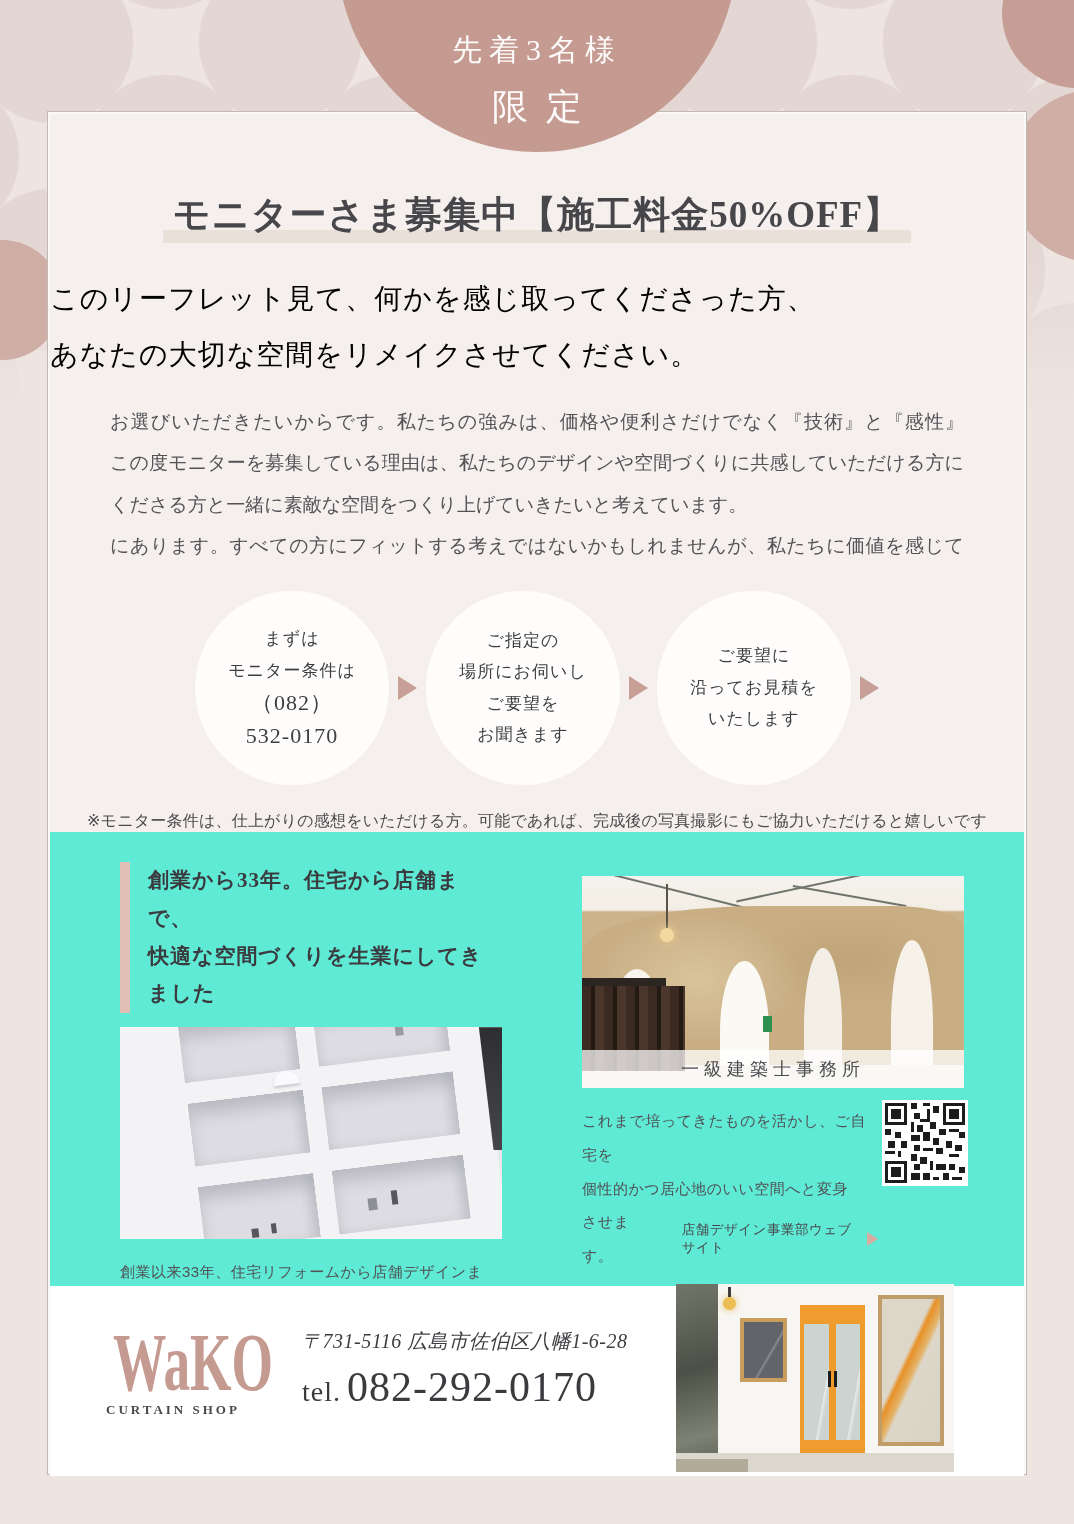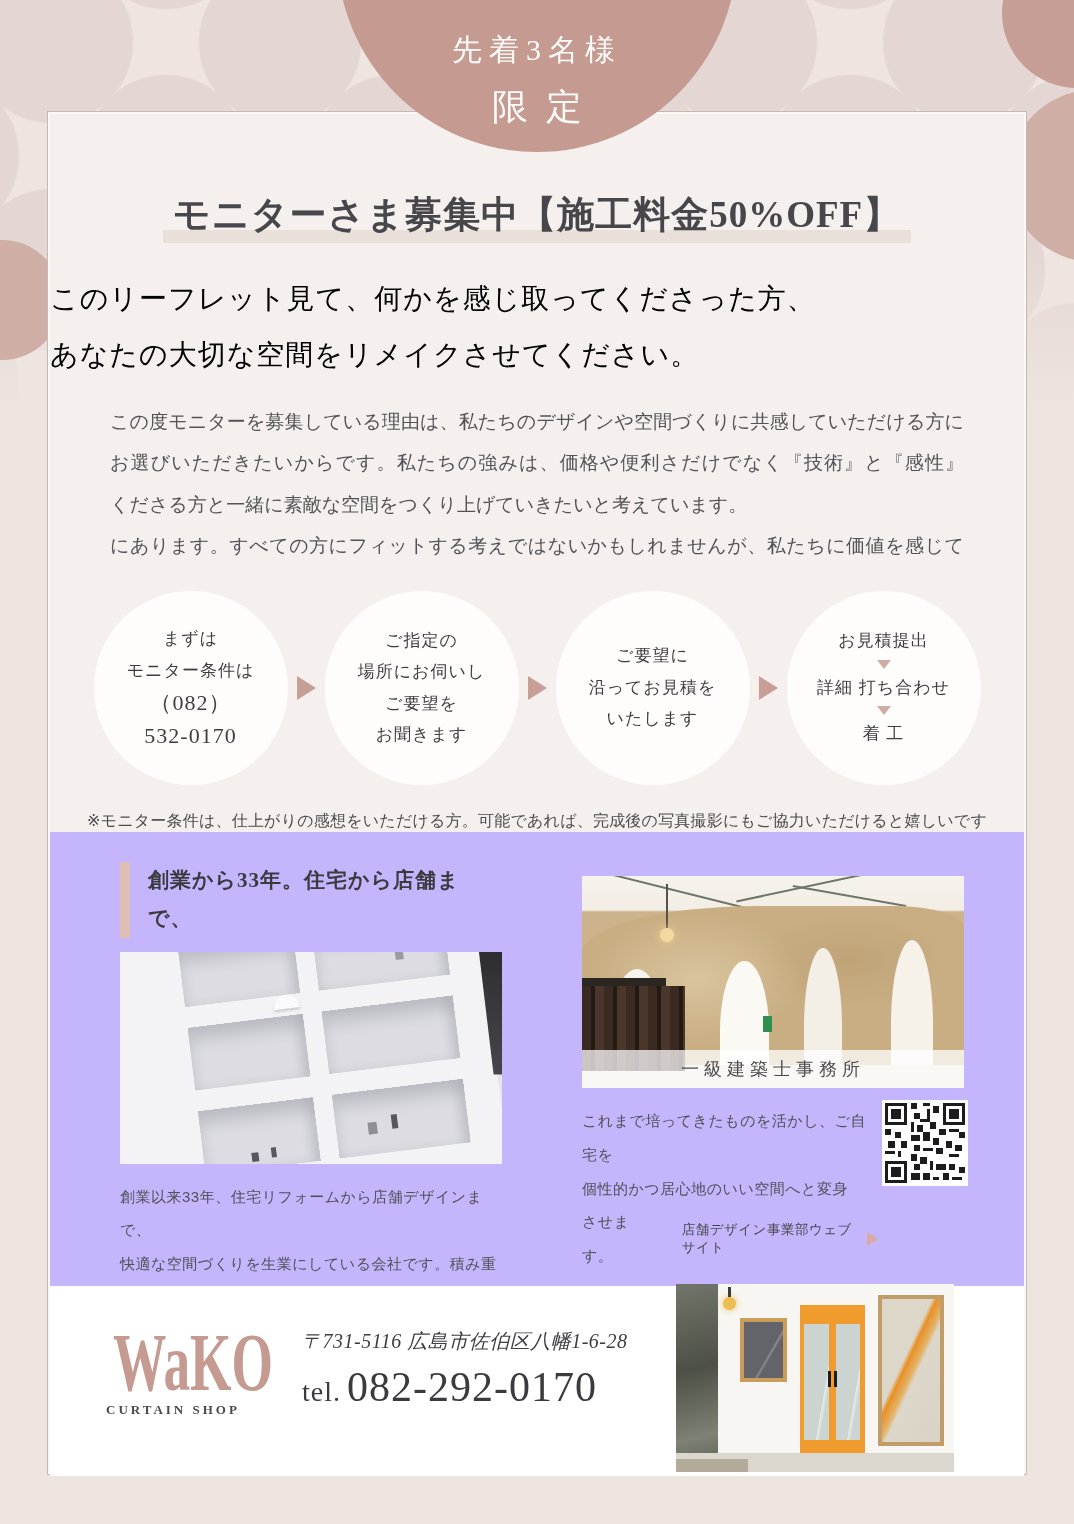--- a/index.html
+++ b/index.html
@@ -77,21 +77,21 @@
   }
   .arrow-down {
     width:0; height:0; border-left:7px solid transparent; border-right:7px solid transparent;
     border-top:9px solid #cfaca3; margin:3px 0;
   }
   
   .note { margin-top:26px; text-align:center; font-size:16px; color:#4a4a4d; letter-spacing:0.2px; }
   
   .section2 {
     position:absolute; left:0; top:718px; width:100%; height:454px;
-    background:#c4b5fd; padding:30px 0 0 70px;
+    background:#5eead4; padding:30px 0 0 70px;
   }
   .cols { position:relative; width:100%; height:100%; }
   .col { position:absolute; top:0; width:382px; }
   .col.left  { left:0; }
   .col.right { left:462px; }
   .col-heading { display:flex; align-items:stretch; }
   .col-heading .bar { width:10px; background:#e0beb4; margin-right:18px; flex:0 0 auto; }
   .col-heading .htxt {
     font-family:"Liberation Serif","DejaVu Serif",serif;
     font-size:21px; font-weight:600; color:#3b3b3f; line-height:1.8; letter-spacing:1px;
@@ -208,22 +208,22 @@
   <div class="title-wrap">
     <span class="title">モニターさま募集中【施工料金50%OFF】</span>
   </div>
 
   <div class="lead">
     <div class="line">このリーフレット見て、何かを感じ取ってくださった方、</div>
     <div class="line">あなたの大切な空間をリメイクさせてください。</div>
   </div>
 
   <div class="intro">
+    <div class="line j">お選びいただきたいからです。私たちの強みは、価格や便利さだけでなく『技術』と『感性』</div>
     <div class="line j">この度モニターを募集している理由は、私たちのデザインや空間づくりに共感していただける方に</div>
-    <div class="line j">お選びいただきたいからです。私たちの強みは、価格や便利さだけでなく『技術』と『感性』</div>
     <div class="line">くださる方と一緒に素敵な空間をつくり上げていきたいと考えています。</div>
     <div class="line j">にあります。すべての方にフィットする考えではないかもしれませんが、私たちに価値を感じて</div>
   </div>
 
   <div class="steps">
     <div class="step-circle">
       <div class="sline">まずは</div>
       <div class="sline">モニター条件は</div>
       <div class="sline num">（082）</div>
       <div class="sline num">532-0170</div>
@@ -235,39 +235,33 @@
       <div class="sline">ご要望を</div>
       <div class="sline">お聞きます</div>
     </div>
     <span class="arrow-right"></span>
     <div class="step-circle">
       <div class="sline">ご要望に</div>
       <div class="sline">沿ってお見積を</div>
       <div class="sline">いたします</div>
     </div>
     <span class="arrow-right"></span>
-    <div class="step-circle">
-      <div class="sline">お見積提出</div>
-      <span class="arrow-down"></span>
-      <div class="sline">詳細 打ち合わせ</div>
-      <span class="arrow-down"></span>
-      <div class="sline">着 工</div>
-    </div>
   </div>
 
   <div class="note">※モニター条件は、仕上がりの感想をいただける方。可能であれば、完成後の写真撮影にもご協力いただけると嬉しいです</div>
 
   <div class="section2">
     <div class="cols">
 
       <div class="col left">
         <div class="col-heading">
           <span class="bar"></span>
           <div class="htxt">
             <div>創業から33年。住宅から店舗まで、</div>
+            <div>快適な空間づくりを生業にしてきました</div>
           </div>
         </div>
         <div class="photo photo-left">
           <div class="pl-rightwall"></div>
           <div class="pl-shelves">
             <div class="pl-open pl-o1"></div>
               <div class="pl-open pl-o2"></div>
             <div class="pl-open pl-o3"></div>
               <div class="pl-open pl-o4"></div>
             <div class="pl-open pl-o5"></div>

